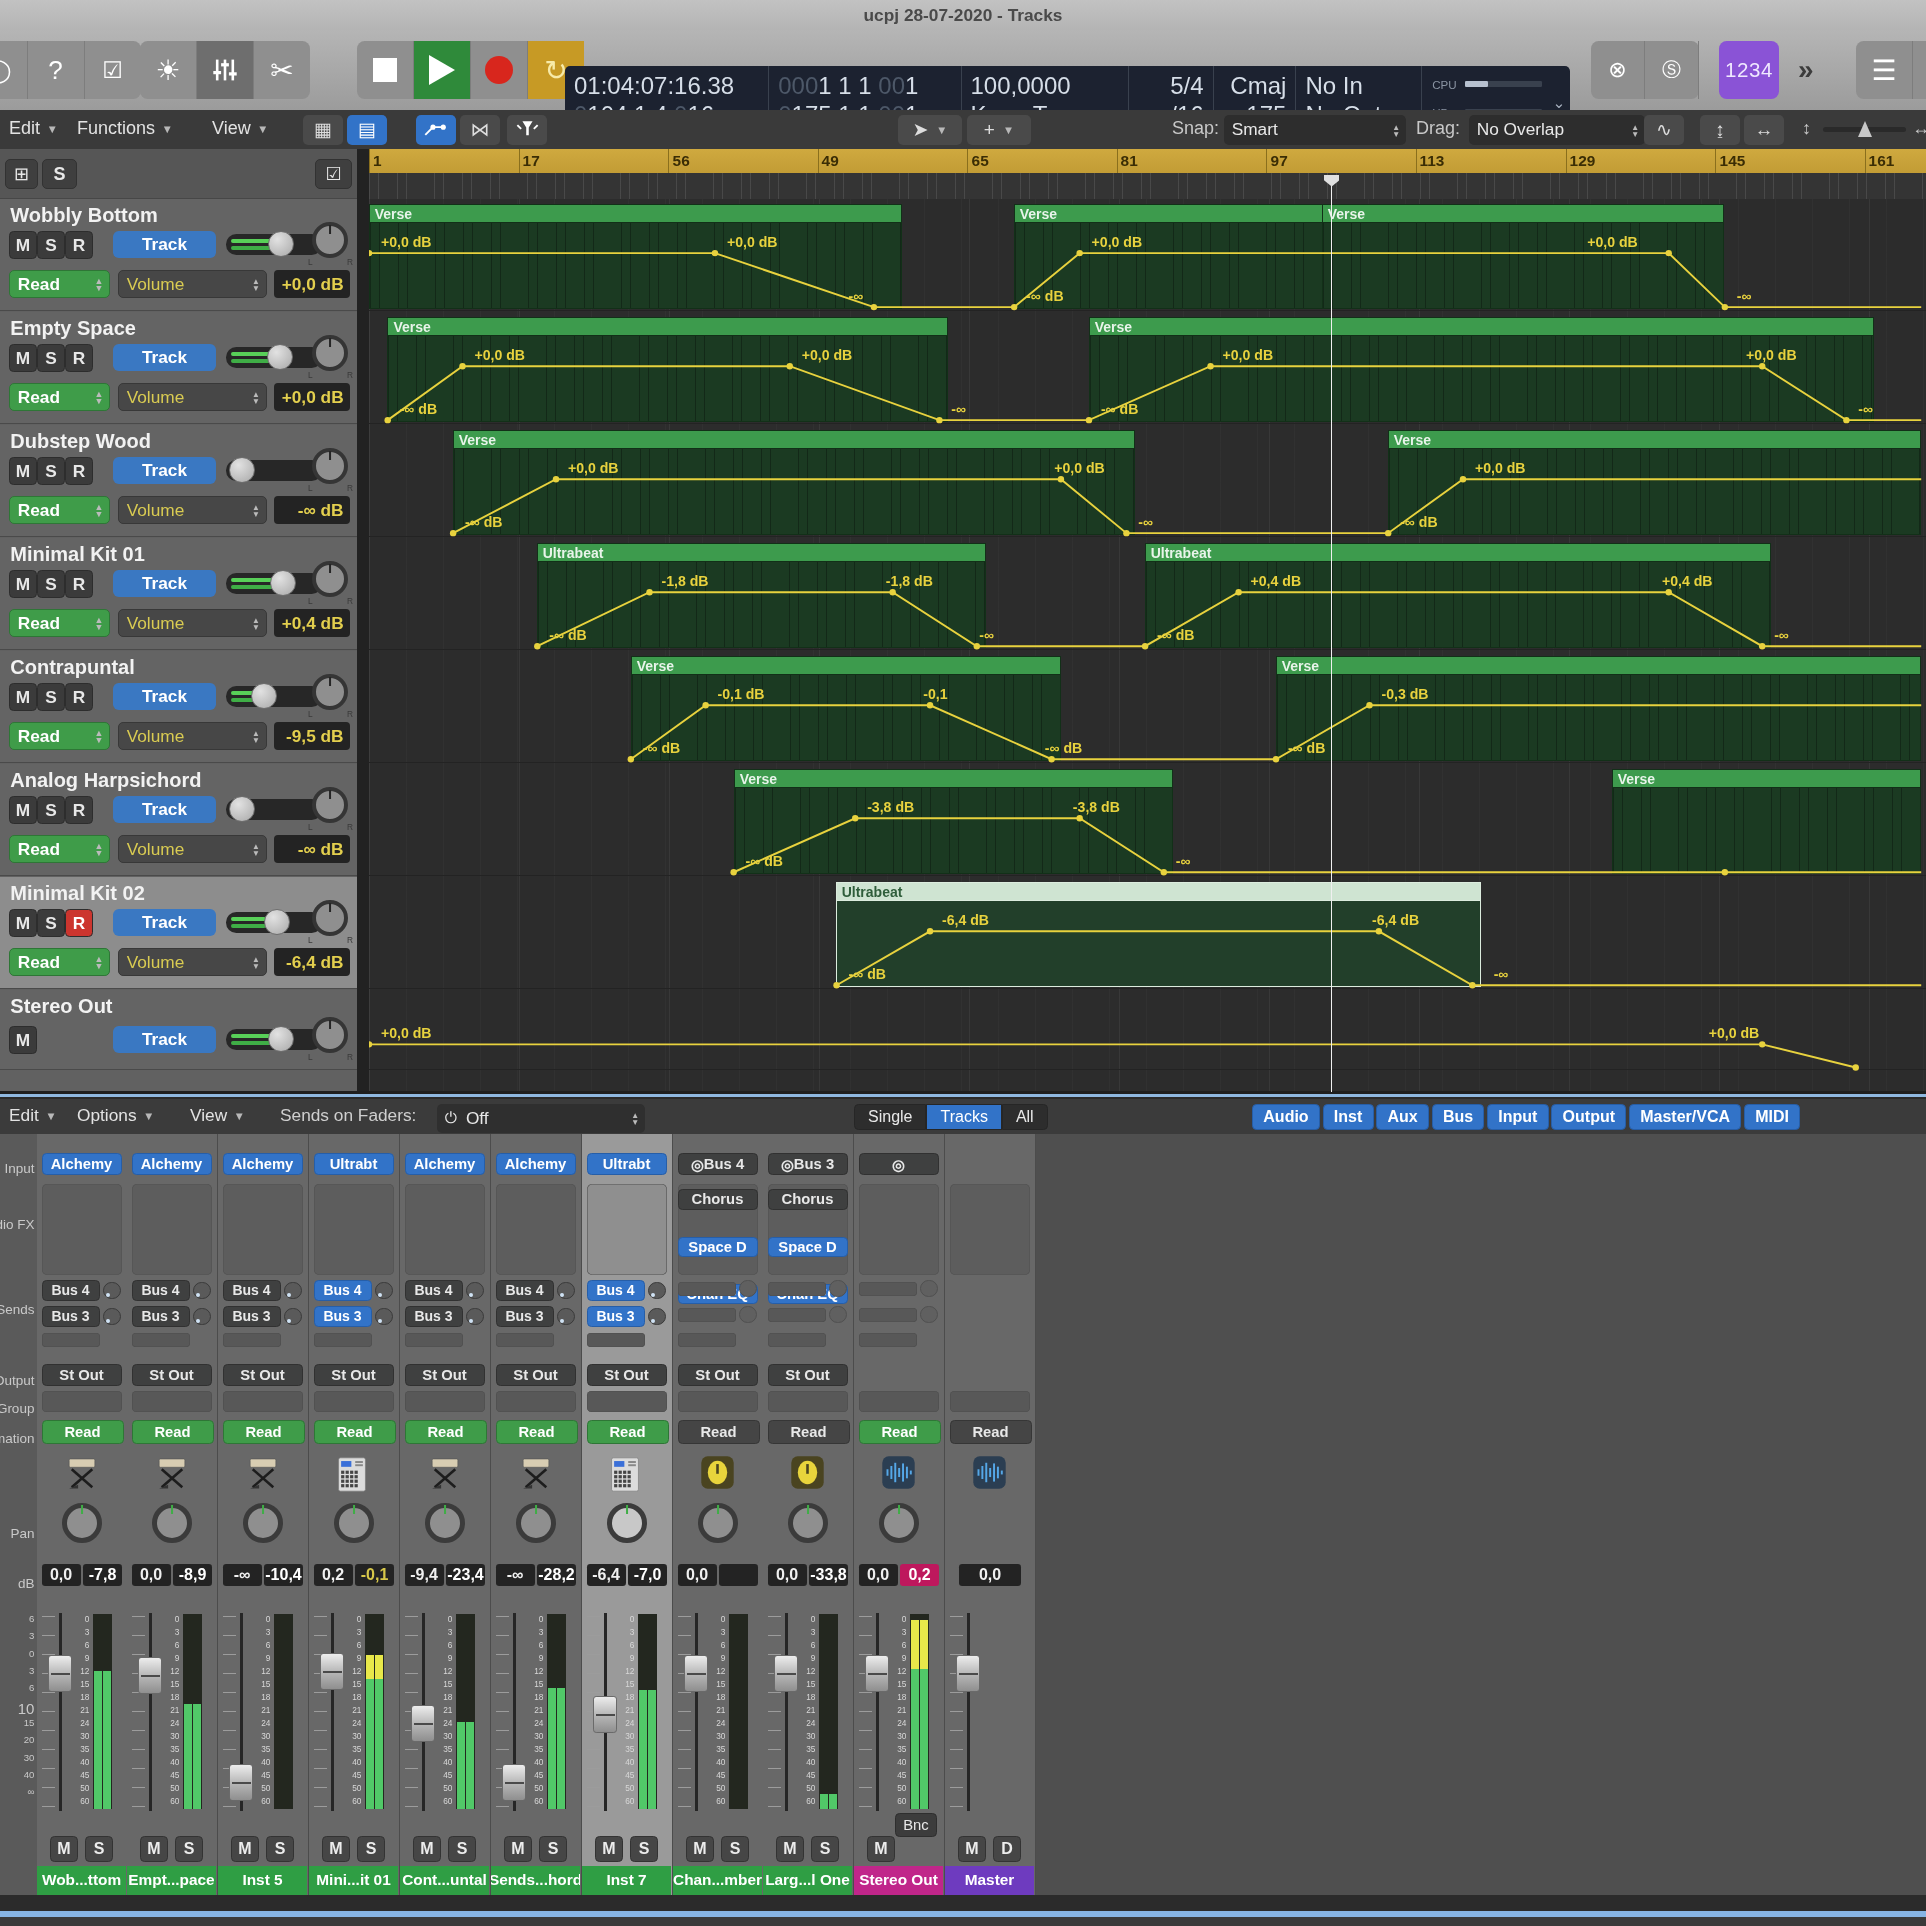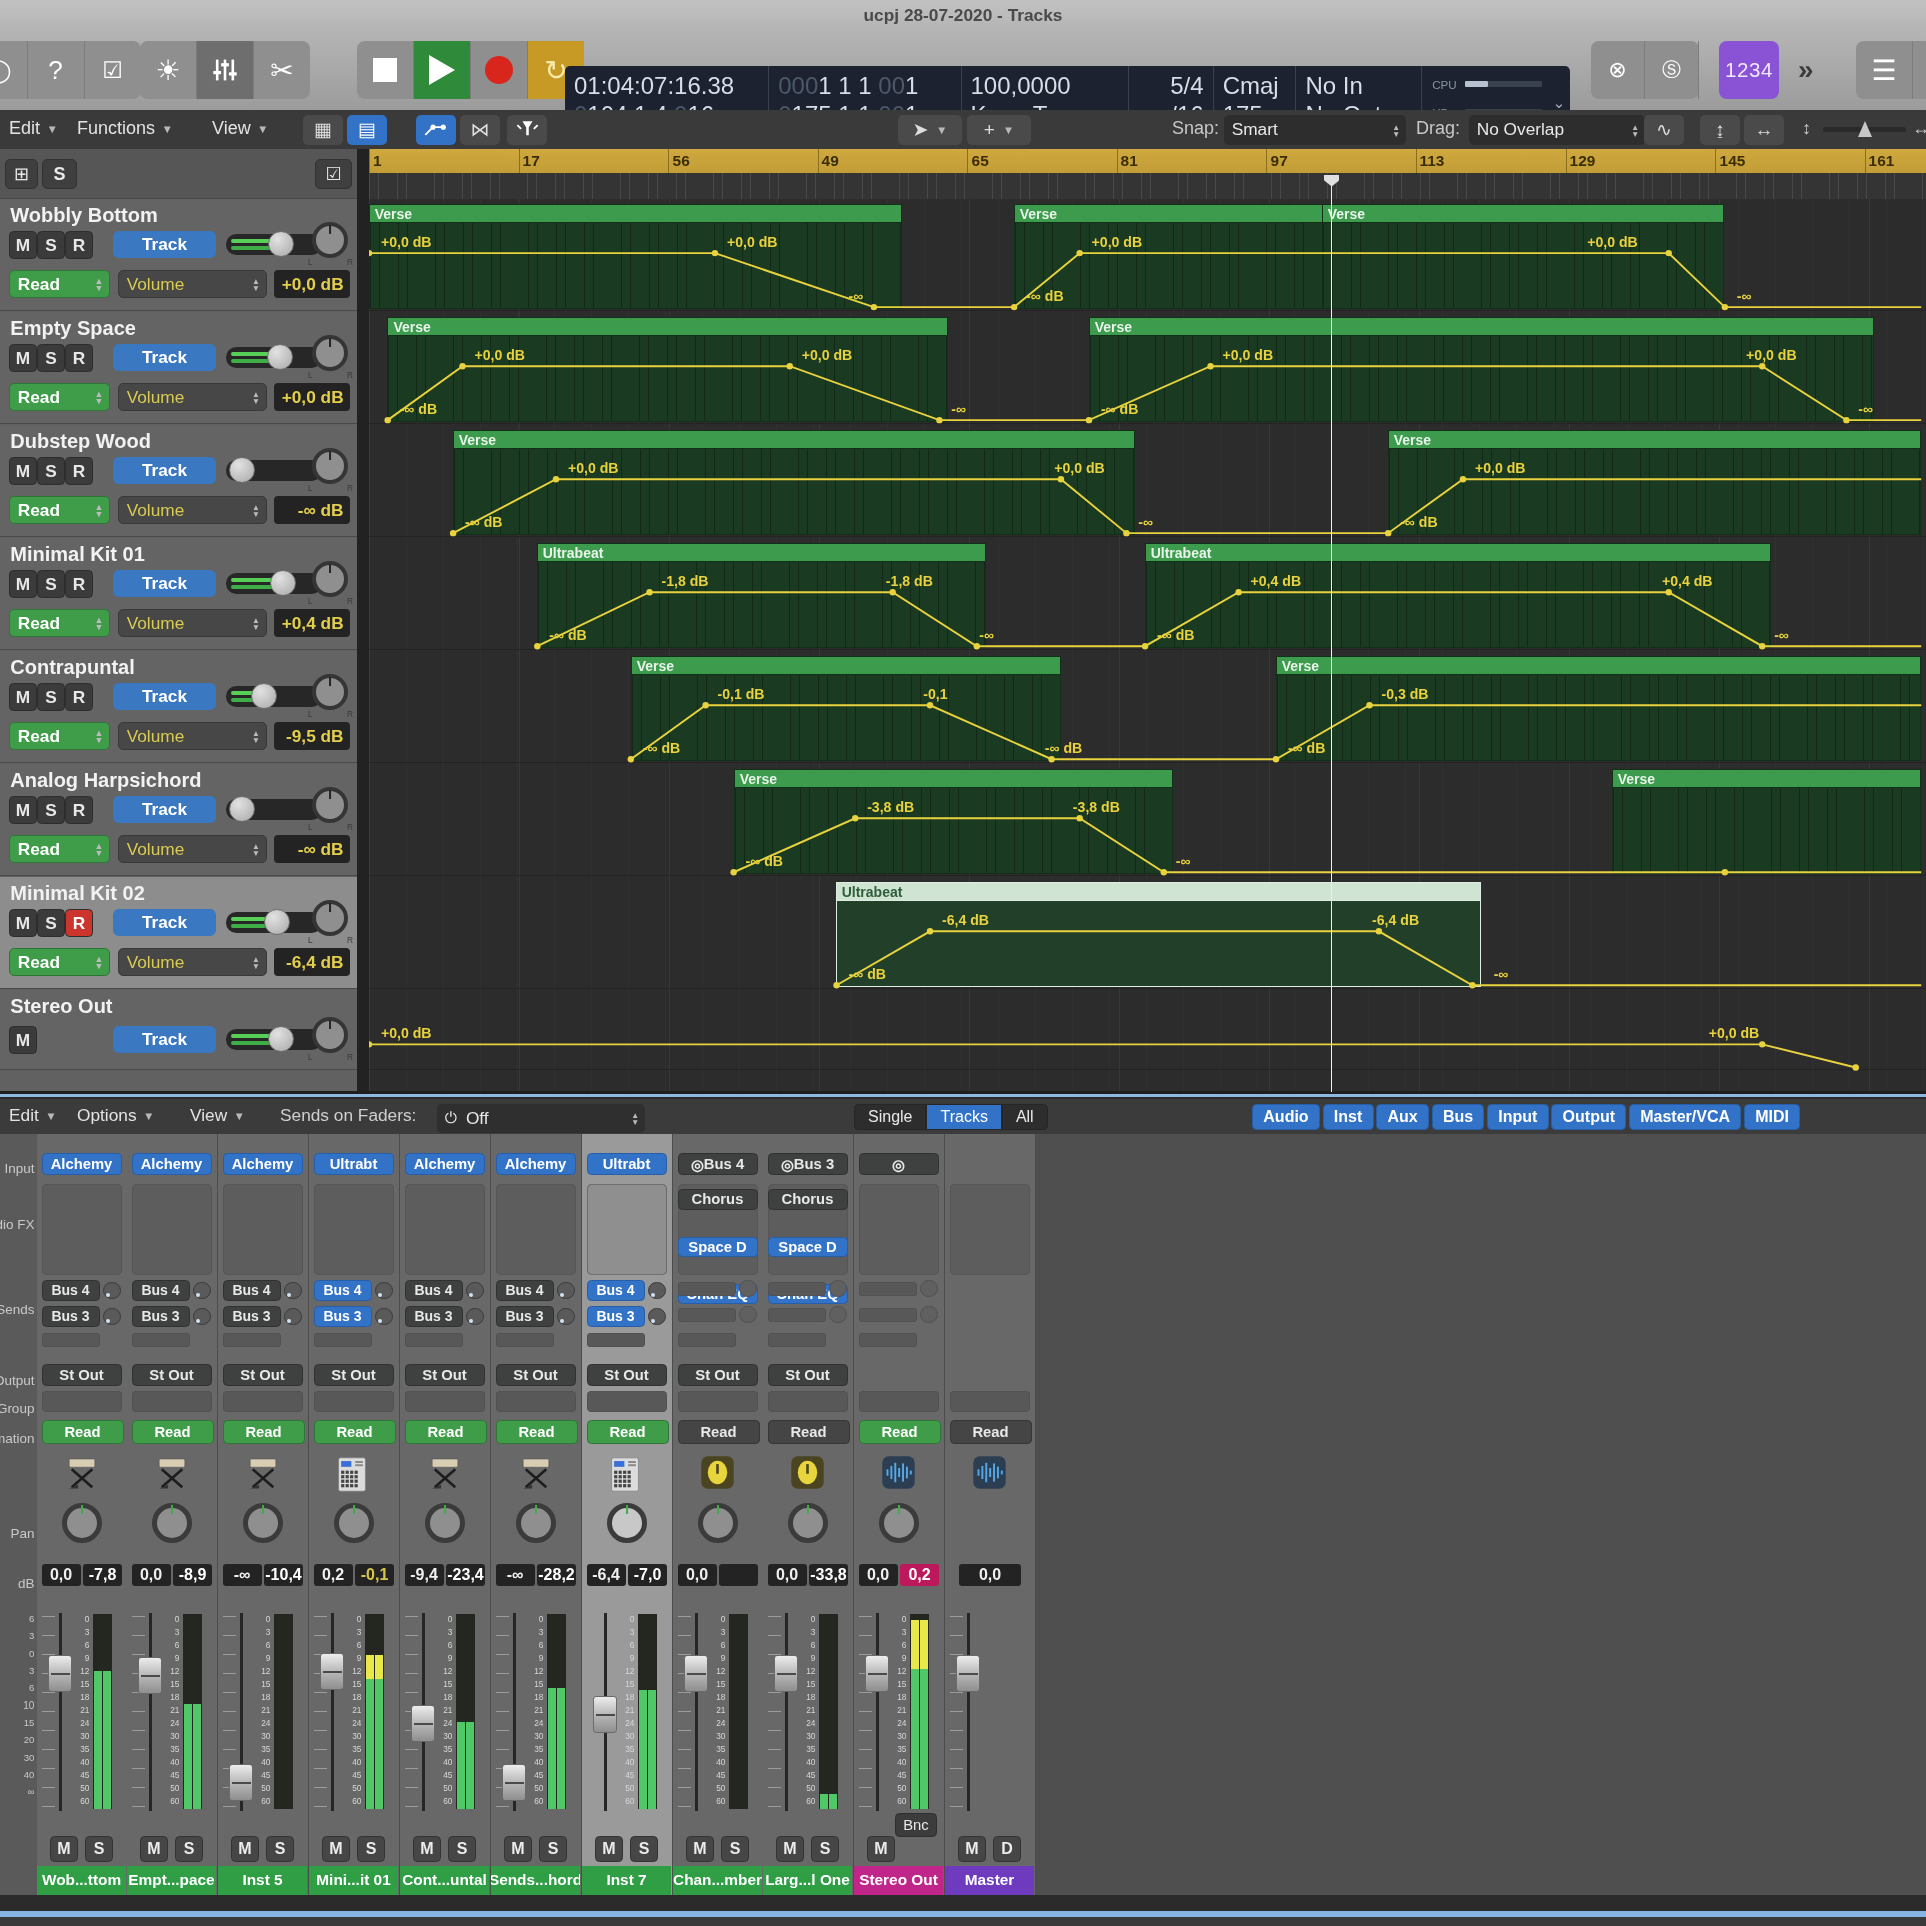--- a/index.html
+++ b/index.html
@@ -208,21 +208,21 @@
         <div class="lcdrow"><span class="dim">0</span><span>175 1 1 </span><span class="dim">00</span><span>1</span></div>
       </div>
       <div class="lcdsec" style="width:168px;">
         <div class="lcdrow"><span>100,0000</span></div>
         <div class="lcdrow"><span>Keep Tempo</span></div>
       </div>
       <div class="lcdsec" style="width:85px;text-align:right;">
         <div class="lcdrow"><span>5/4</span></div>
         <div class="lcdrow"><span>/16</span></div>
       </div>
-      <div class="lcdsec" style="width:83px;">
+      <div class="lcdsec" style="width:83px;text-align:right;">
         <div class="lcdrow"><span>Cmaj</span></div>
         <div class="lcdrow"><span>175</span></div>
       </div>
       <div class="lcdsec" style="width:126px;">
         <div class="lcdrow"><span>No In</span></div>
         <div class="lcdrow"><span>No Out</span></div>
       </div>
       <div class="lcdsec" style="flex:1;padding:9px 6.4px 0 10.3px;font-size:11.6px;color:#8a94a2;border-right:none;">
         <div class="meterline">
           <div style="width:26px;">CPU</div>
@@ -777,21 +777,21 @@
       <div class="mixlab" style="top:239px;">Output</div>
       <div class="mixlab" style="top:267px;">Group</div>
       <div class="mixlab" style="top:297px;">Automation</div>
       <div class="mixlab" style="top:392px;">Pan</div>
       <div class="mixlab" style="top:442px;">dB</div>
       <div class="mixlab" style="top:479px;font-size:9.6px;">6</div>
       <div class="mixlab" style="top:496px;font-size:9.6px;">3</div>
       <div class="mixlab" style="top:514px;font-size:9.6px;">0</div>
       <div class="mixlab" style="top:531px;font-size:9.6px;">3</div>
       <div class="mixlab" style="top:548px;font-size:9.6px;">6</div>
-      <div class="mixlab" style="top:566px;font-size:10px;">10</div>
+      <div class="mixlab" style="top:566px;font-size:15px;">10</div>
       <div class="mixlab" style="top:583px;font-size:9.6px;">15</div>
       <div class="mixlab" style="top:600px;font-size:9.6px;">20</div>
       <div class="mixlab" style="top:618px;font-size:9.6px;">30</div>
       <div class="mixlab" style="top:635px;font-size:9.6px;">40</div>
       <div class="mixlab" style="top:652px;font-size:9.6px;">∞</div>
     </div>
   <div id="stripsmount">
       <div class="strip" style="left:37px;width:91px;">
         <div class="sbtn blue" style="top:19px;">
           <span>Alchemy</span>

